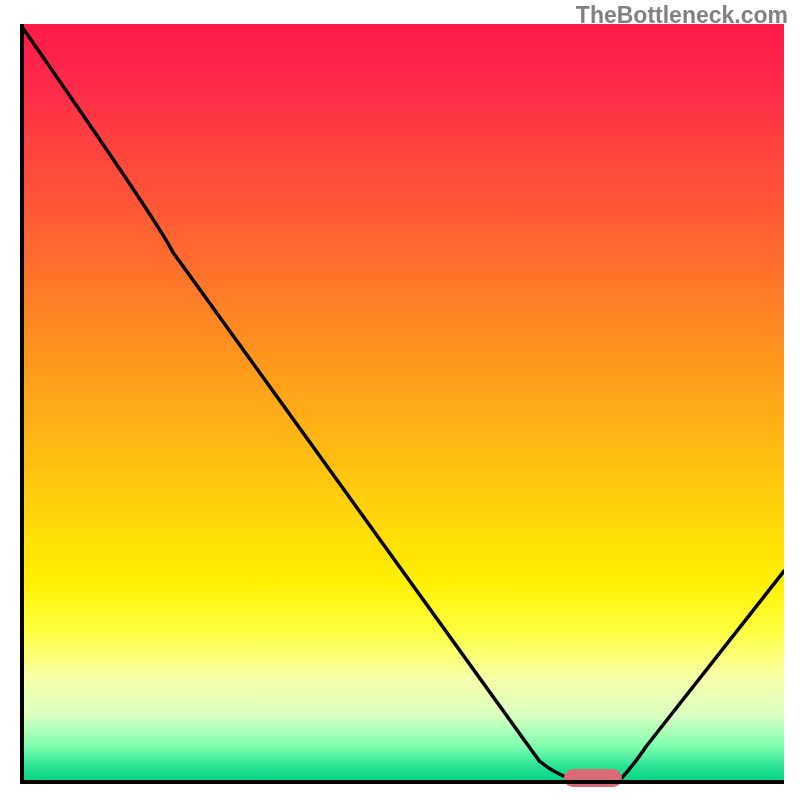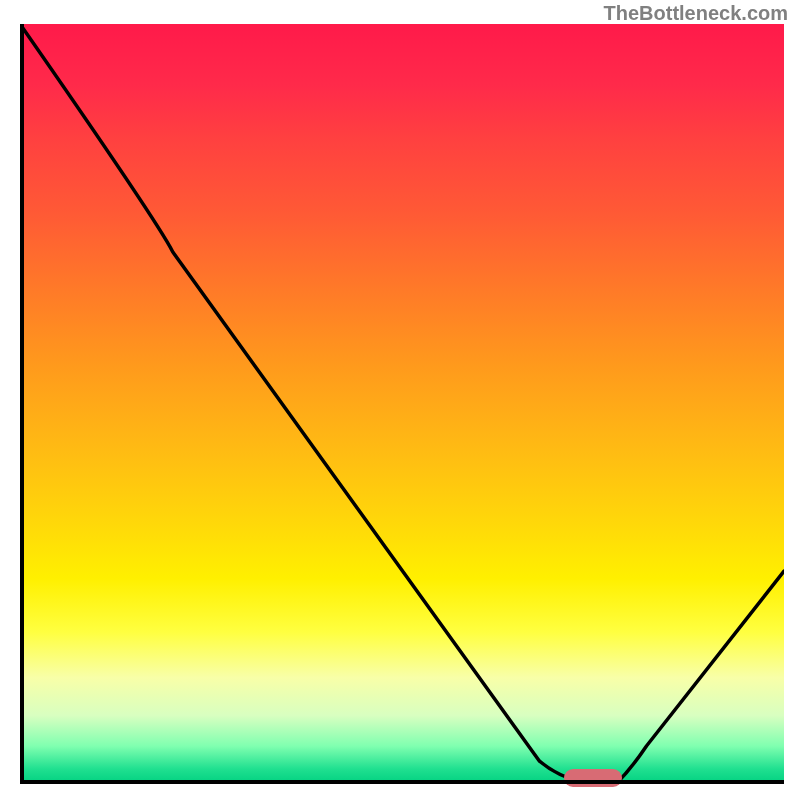--- a/index.html
+++ b/index.html
@@ -8,21 +8,21 @@
     height: 800px;
     background: #ffffff;
     position: relative;
     font-family: Arial, sans-serif;
     overflow: hidden;
   }
   .watermark {
     position: absolute;
     top: 2px;
     right: 12px;
-    font-size: 20px;
+    font-size: 23px;
     font-weight: bold;
     color: #808080;
     z-index: 10;
   }
   .chart-area {
     position: absolute;
     left: 20px;
     top: 24px;
     width: 764px;
     height: 760px;

